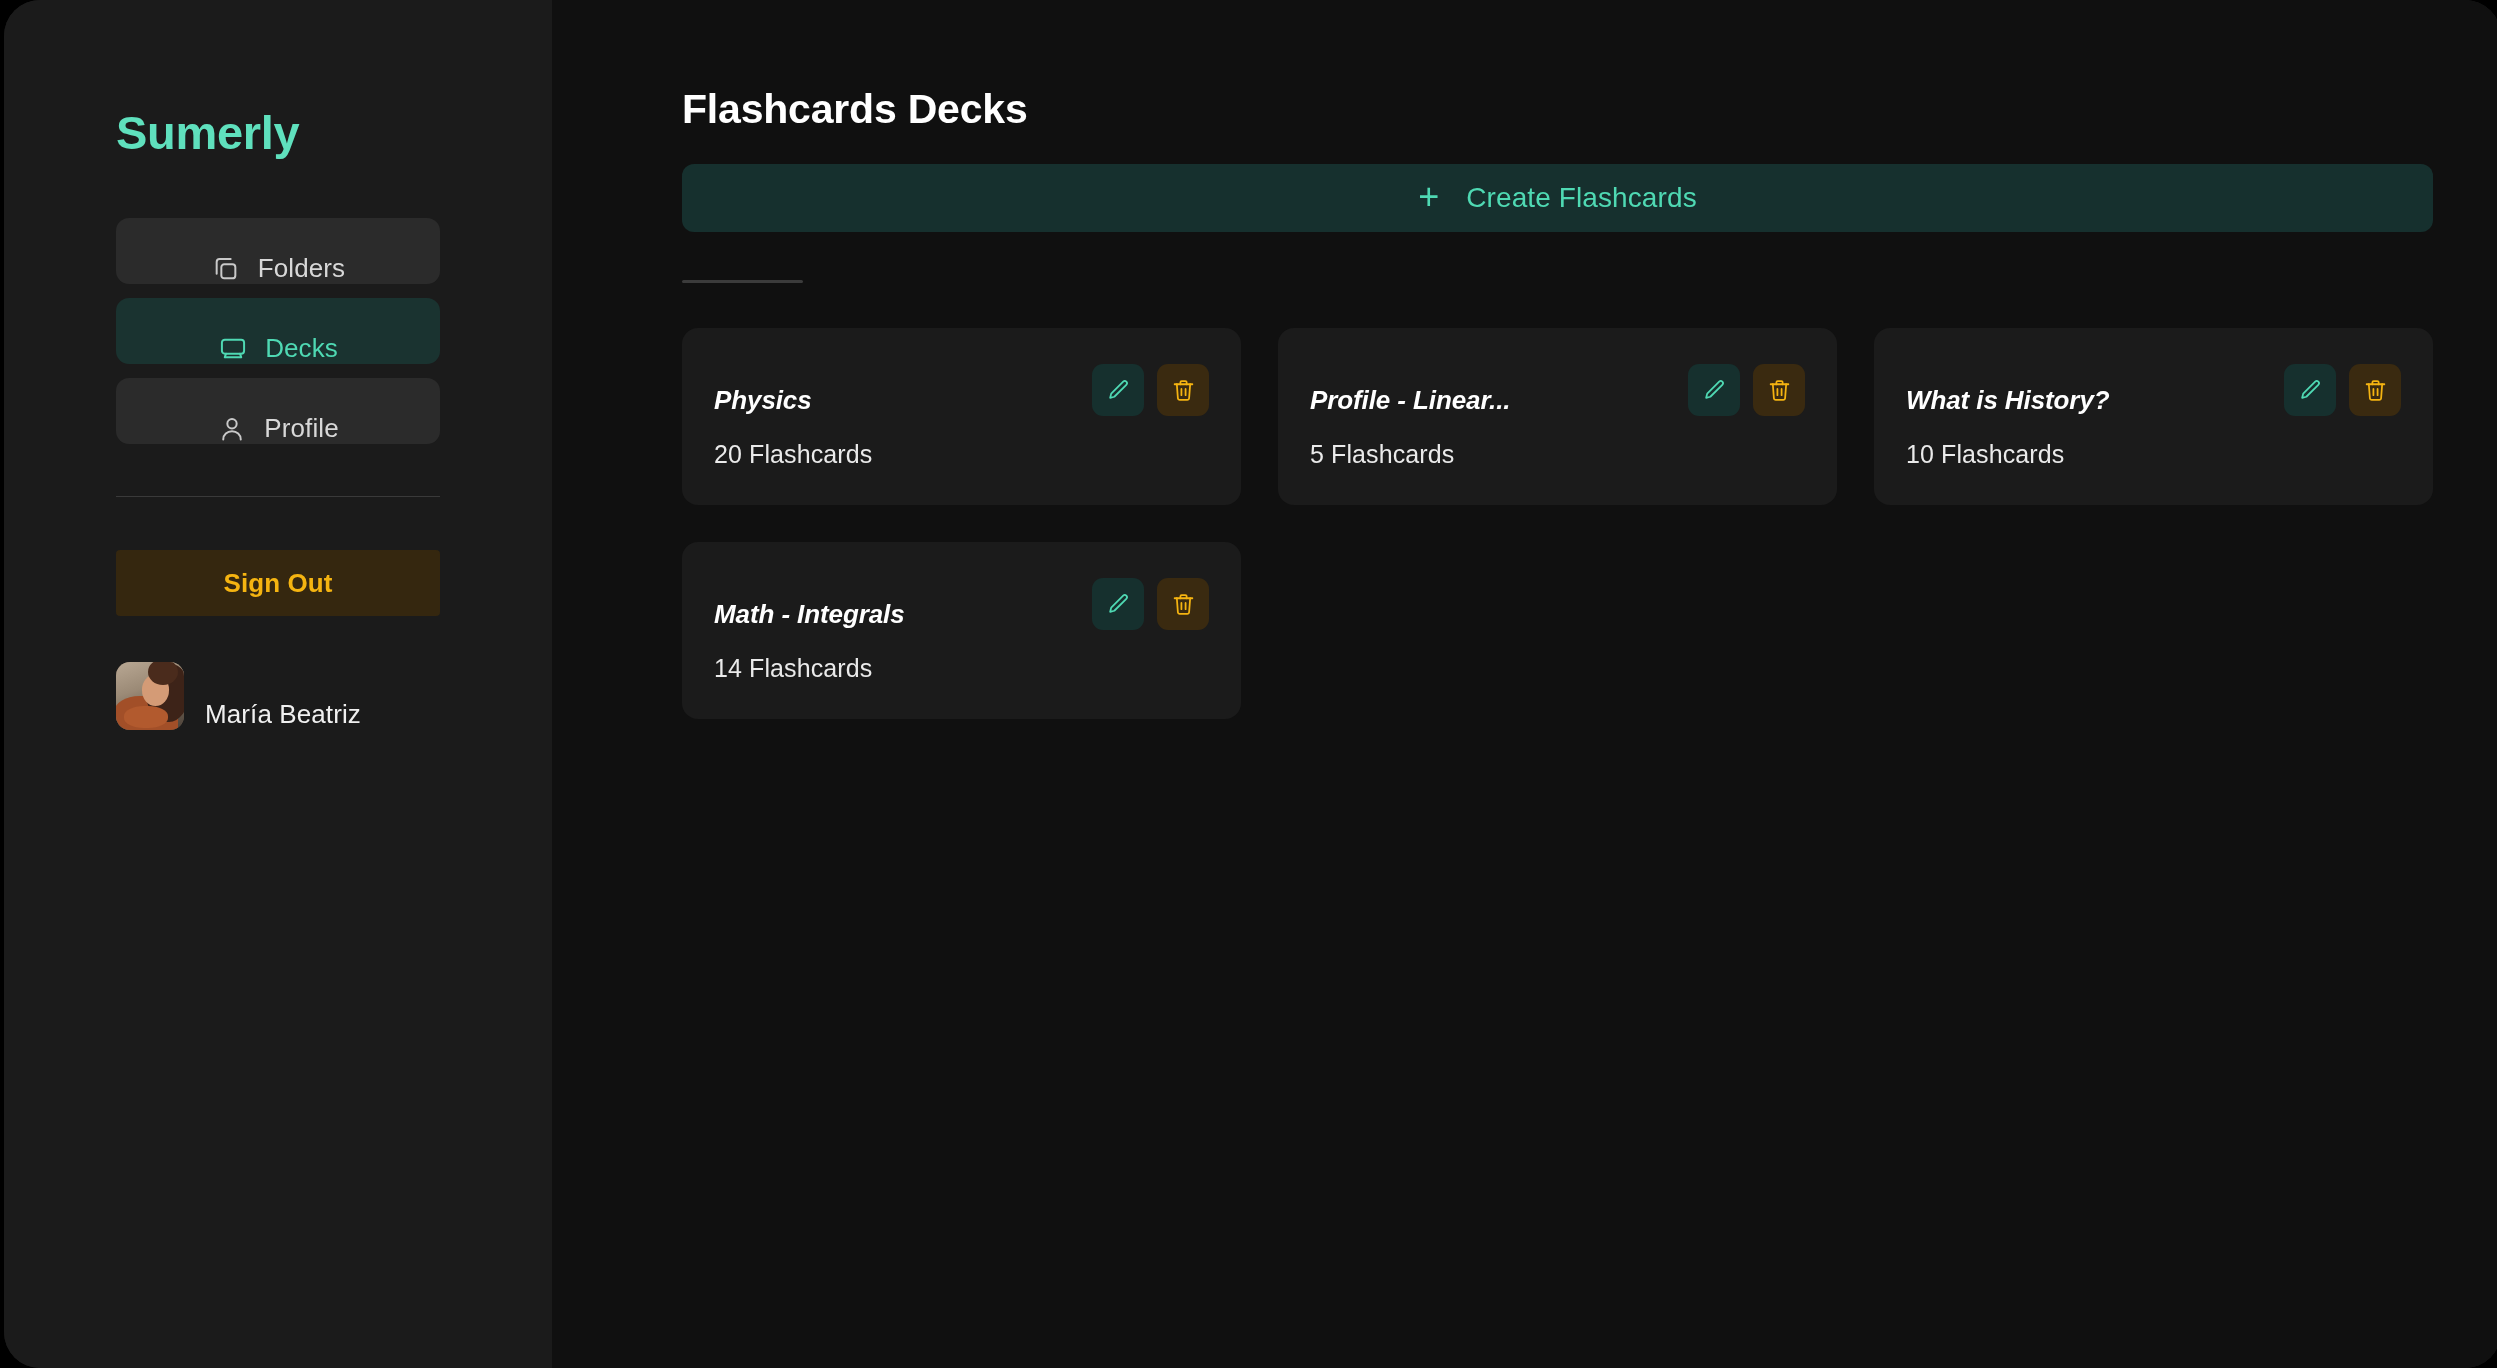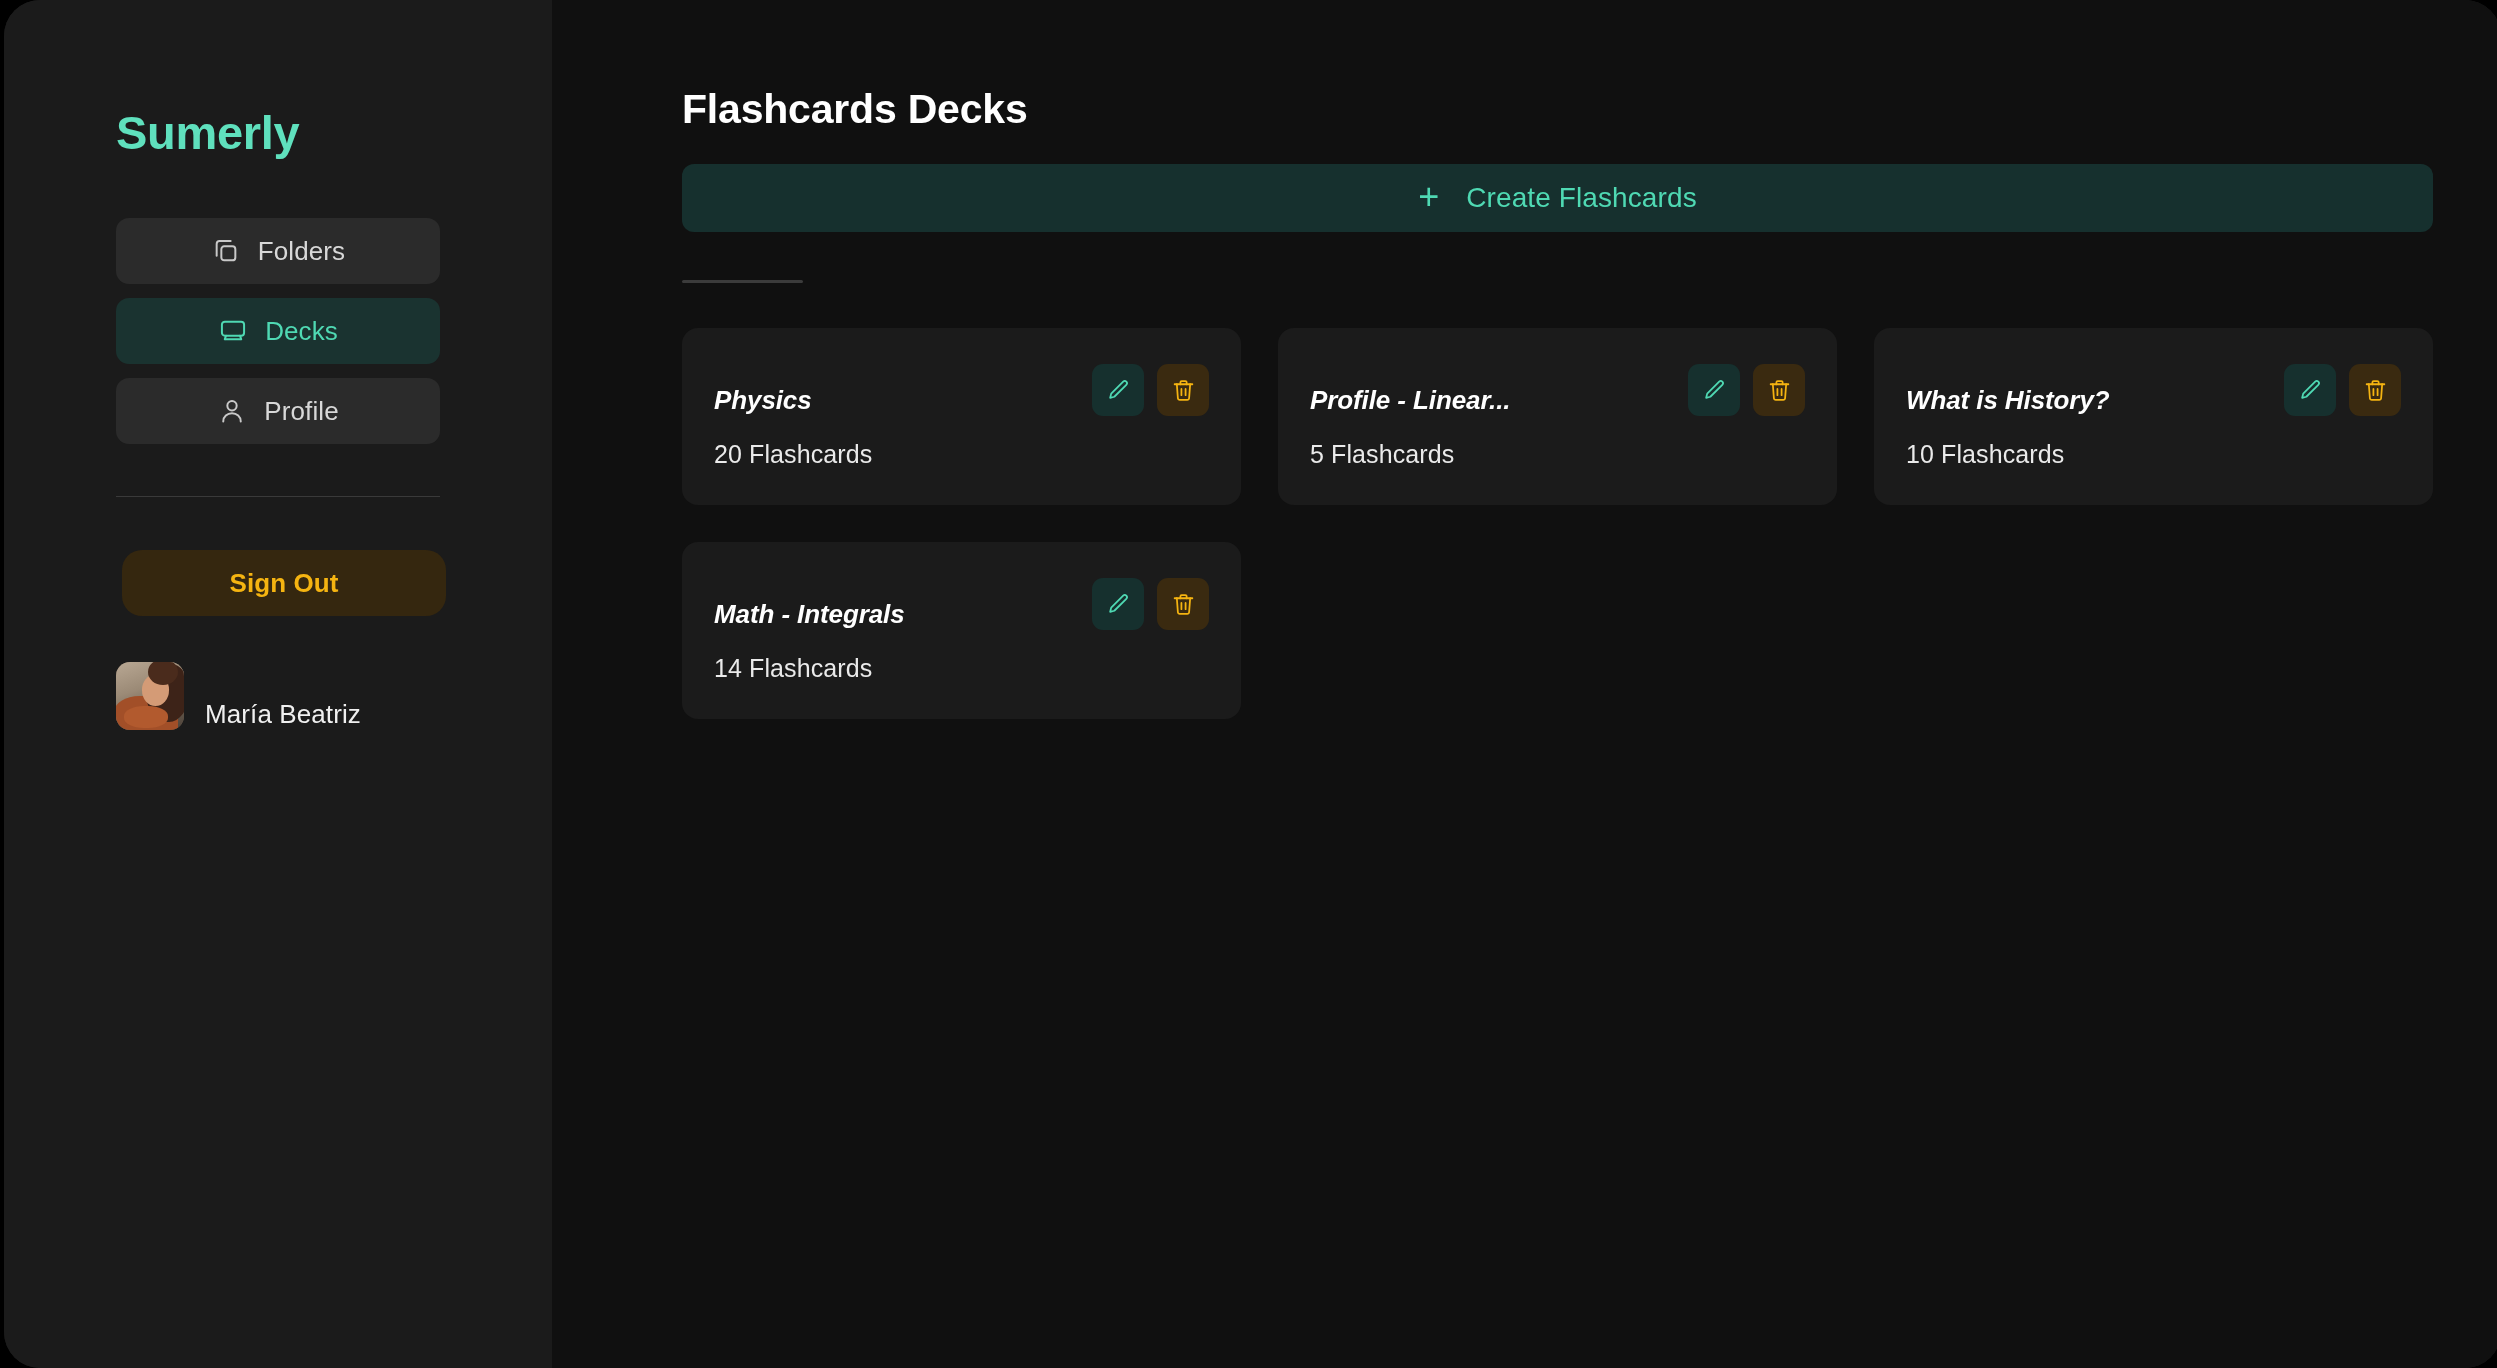--- a/index.html
+++ b/index.html
@@ -48,21 +48,21 @@
     display: flex;
     flex-direction: column;
     gap: 14px;
   }
 
   .nav-item {
     height: 66px;
     border-radius: 13px;
     background: #2b2b2b;
     display: flex;
-    align-items: center;
+    align-items: flex-end;
     justify-content: center;
     gap: 17px;
     cursor: pointer;
     user-select: none;
   }
   .nav-item.active {
     background: #1a3330;
   }
   .nav-label {
     font-size: 26px;
@@ -76,30 +76,29 @@
   .sidebar-divider {
     margin-top: 52px;
     height: 1px;
     background: #3a3a3a;
     width: 100%;
   }
 
   .signout-btn {
     margin-top: 53px;
     height: 66px;
-    border-radius: 20px;
+    border-radius: 4px;
     background: #38291169;
     background-color: #35270f;
     display: flex;
     align-items: center;
     justify-content: center;
     cursor: pointer;
     border: none;
     width: 100%;
-    margin-left: 6px;
   }
   .signout-label {
     color: #f5b411;
     font-size: 26px;
     font-weight: 600;
     letter-spacing: 0.1px;
   }
 
   .user-row {
     margin-top: 46px;

